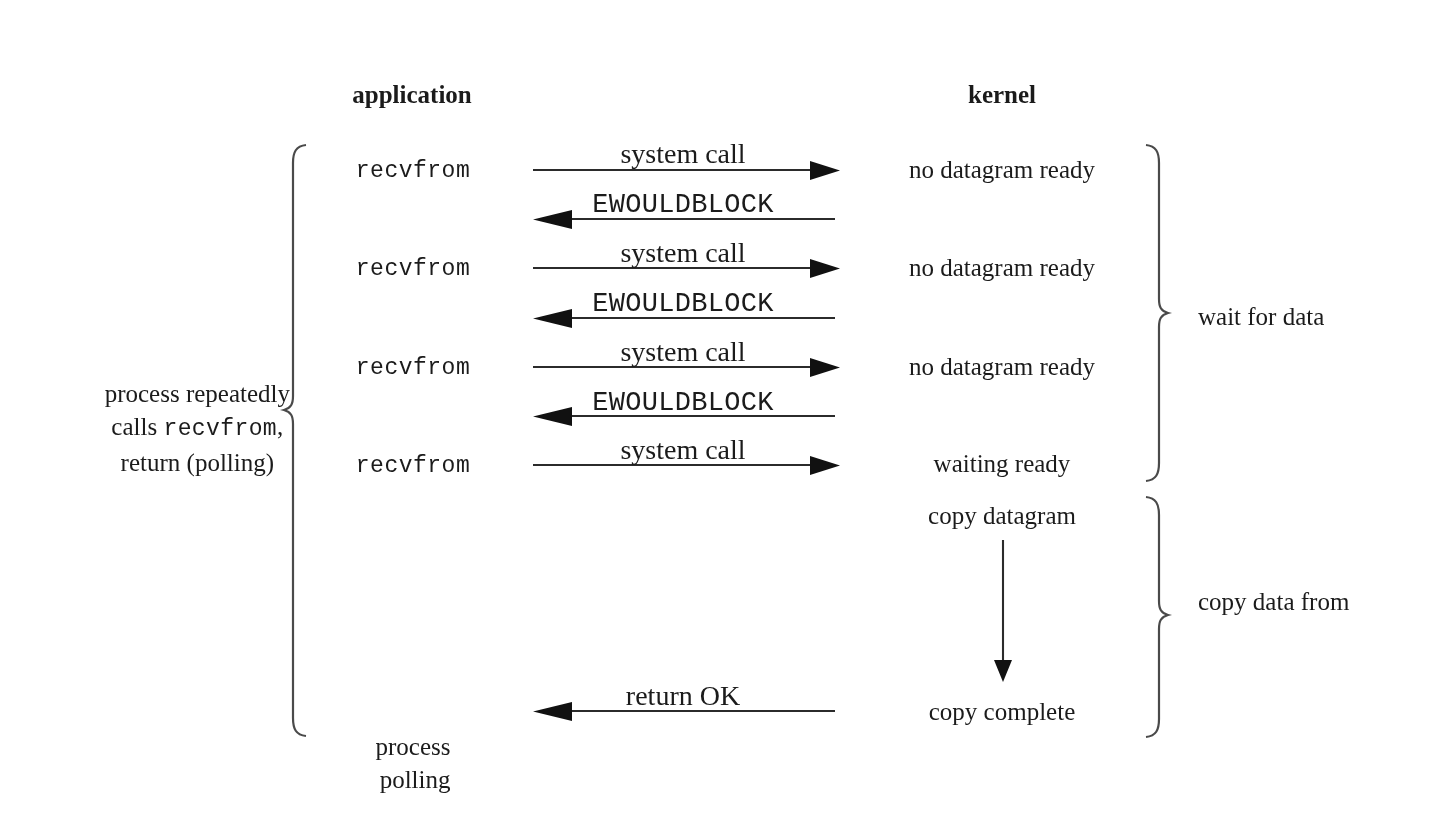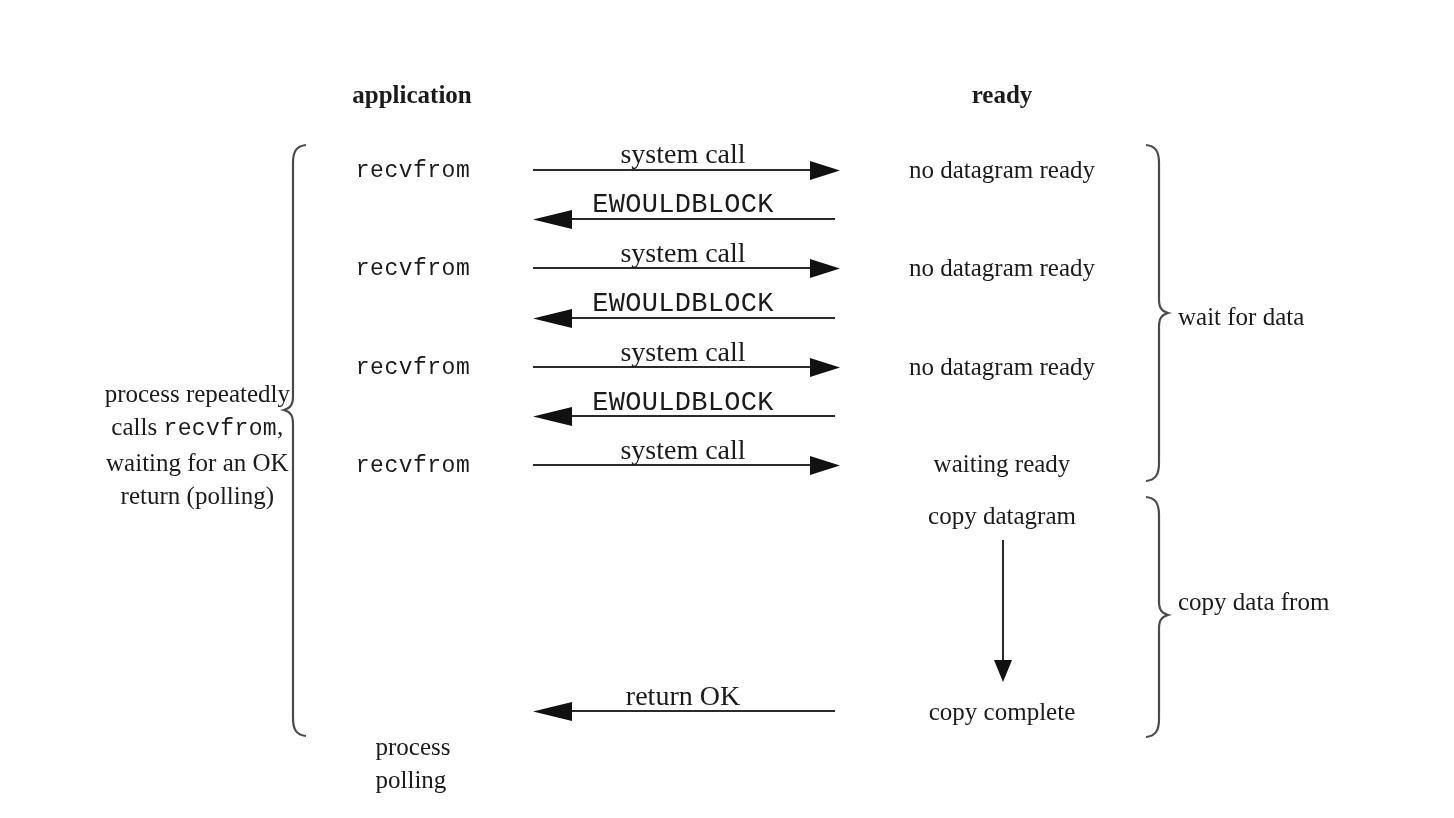--- a/index.html
+++ b/index.html
@@ -65,27 +65,28 @@
     font-family: "Liberation Mono", monospace;
     font-size: 23px;
     letter-spacing: 0.4px;
   }
 
   .brace-label {
     font-family: "Liberation Serif", serif;
     font-size: 25px;
     line-height: 34px;
     white-space: nowrap;
+    margin-left: 20px;
   }
 
   .two-line {
     font-family: "Liberation Serif", serif;
     font-size: 25px;
     line-height: 33px;
-    text-align: left;
+    text-align: right;
     white-space: nowrap;
     transform: translateX(-50%);
   }
 
   svg.overlay {
     position: absolute;
     left: 0;
     top: 0;
     width: 1454px;
     height: 818px;
@@ -171,21 +172,21 @@
                L 1159 601
                C 1159 609, 1161 613, 1168 615
                C 1161 617, 1159 621, 1159 629
                L 1159 719
                C 1159 730, 1156 736, 1146 737"></path>
     </g>
   </svg>
 
   <div class="abs col-header" style="left:412px; top:81px;">application</div>
 
-  <div class="abs col-header" style="left:1002px; top:81px;">ready</div>
+  <div class="abs col-header" style="left:1002px; top:81px;">kernel</div>
 
   <div class="abs mono center-x" style="left:413px; top:158px;">recvfrom</div>
 
   <div class="abs mono center-x" style="left:413px; top:256px;">recvfrom</div>
 
   <div class="abs mono center-x" style="left:413px; top:355px;">recvfrom</div>
 
   <div class="abs mono center-x" style="left:413px; top:453px;">recvfrom</div>
 
   <div class="abs serif center-x" style="left:1002px; top:156px;">no datagram ready</div>
@@ -212,21 +213,20 @@
 
   <div class="abs arrow-label mono-label" style="left:683px; top:388px;">EWOULDBLOCK</div>
 
   <div class="abs arrow-label" style="left:683px; top:434px;">system call</div>
 
   <div class="abs arrow-label" style="left:683px; top:680px;">return OK</div>
 
   <div class="abs left-block" style="left:290px; top:377px;">
     <div>process repeatedly</div>
     <div><span>calls </span><span class="mono-inline">recvfrom</span><span>,</span></div>
-    <div>waiting for an OK</div>
     <div>return (polling)</div>
   </div>
 
   <div class="abs two-line" style="left:413px; top:730px;">
     <div>process</div>
     <div>polling</div>
   </div>
 
   <div class="abs brace-label" style="left:1178px; top:300px;">wait for data</div>
 

